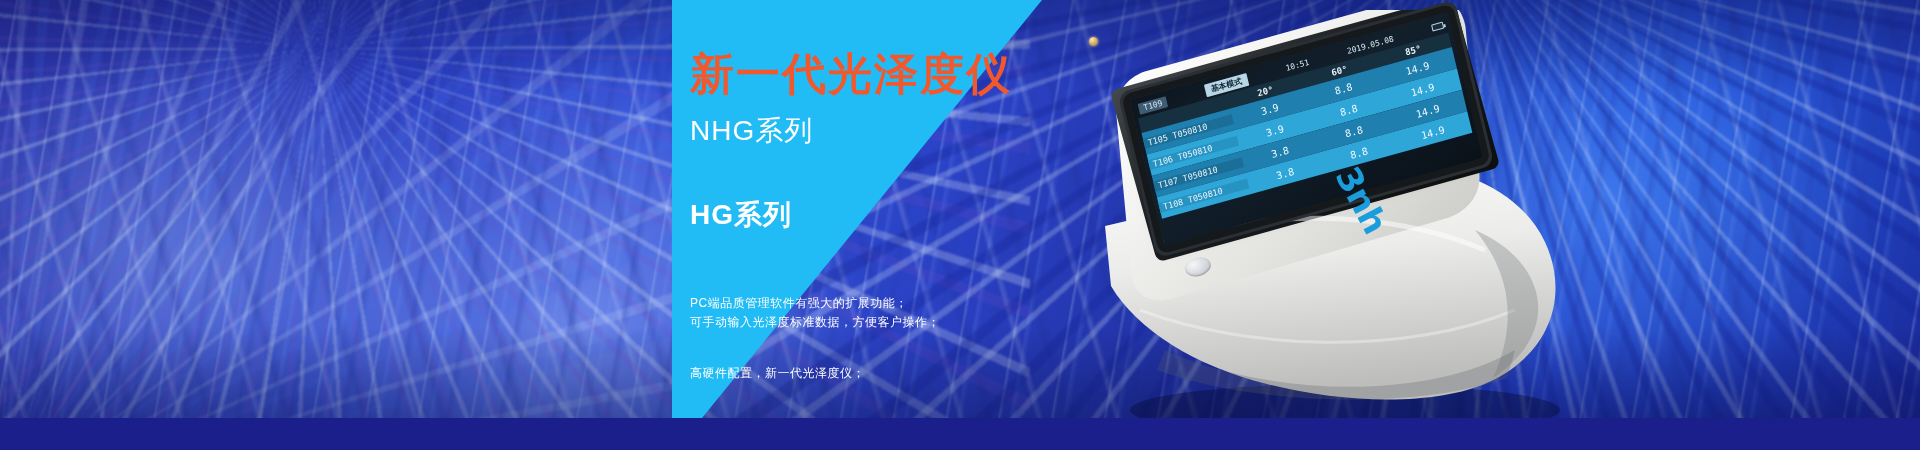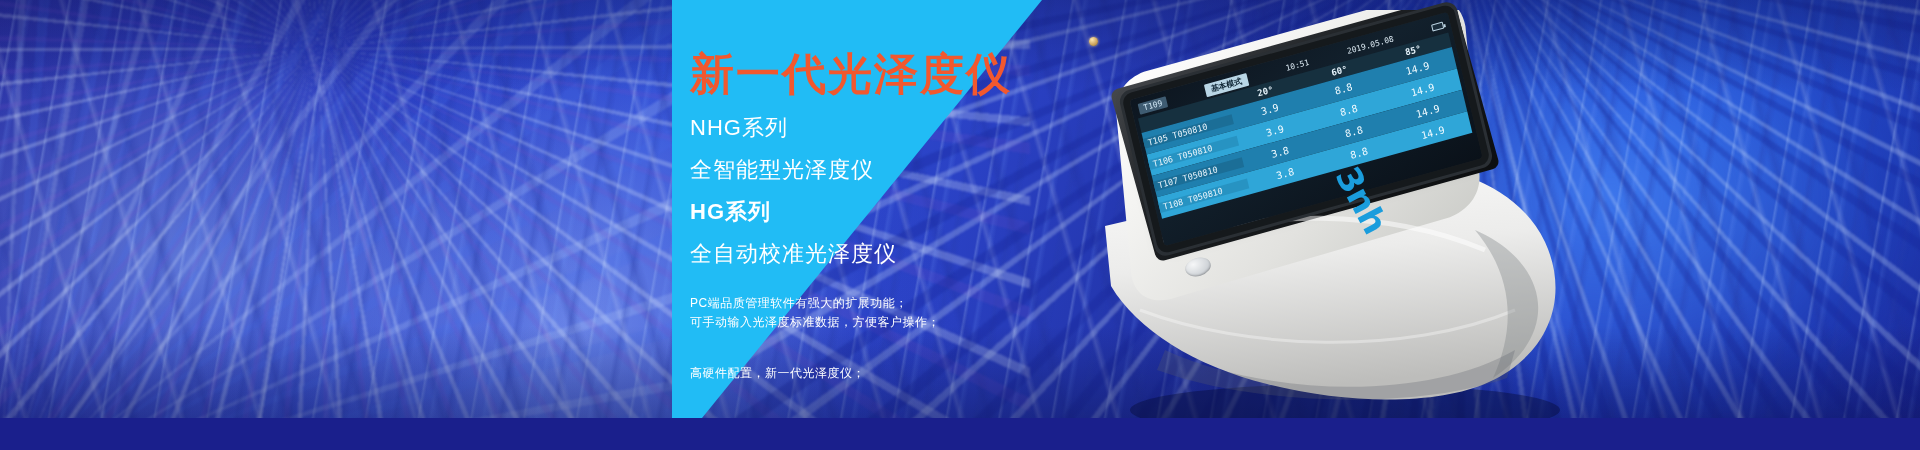--- a/index.html
+++ b/index.html
@@ -113,21 +113,21 @@
   .headline {
     position:absolute; left:0; top:52px;
     font-size:44px; font-weight:bold; letter-spacing:2px;
     color:#f2582e;
     white-space:nowrap;
     line-height:1;
   }
 
   .subline {
     position:absolute; left:0;
-    font-size:22px; color:#ffffff; font-weight:normal;
+    font-size:28px; color:#ffffff; font-weight:normal;
     white-space:nowrap; letter-spacing:1px; line-height:1;
   }
   .sub0 { top:117px; }
   .sub1 { top:159px; }
   .sub2 { top:201px;font-weight:bold; }
   .sub3 { top:243px; }
 
   .bodyline {
     position:absolute; left:0;
     font-size:12px; color:#ffffff; white-space:nowrap; line-height:1;
@@ -243,23 +243,21 @@
   <div class="bg-swirl-b"></div>
   <div class="bg-swirl-r"></div>
   <div class="bg-vignette"></div>
 
   <div class="cyan-panel"></div>
 
   <div class="copy">
     <div class="headline">新一代光泽度仪</div>
 
     <div class="subline sub0">NHG系列</div>
-    <div class="subline sub1">全智能型光泽度仪</div>
     <div class="subline sub2">HG系列</div>
-    <div class="subline sub3">全自动校准光泽度仪</div>
 
     <div class="bodyline body0">PC端品质管理软件有强大的扩展功能；</div>
     <div class="bodyline body1">可手动输入光泽度标准数据，方便客户操作；</div>
     <div class="bodyline body2">高硬件配置，新一代光泽度仪；</div>
   </div>
 
   <div id="device">
 
     <svg class="dev-svg" viewBox="0 0 560 430">
       <defs>

